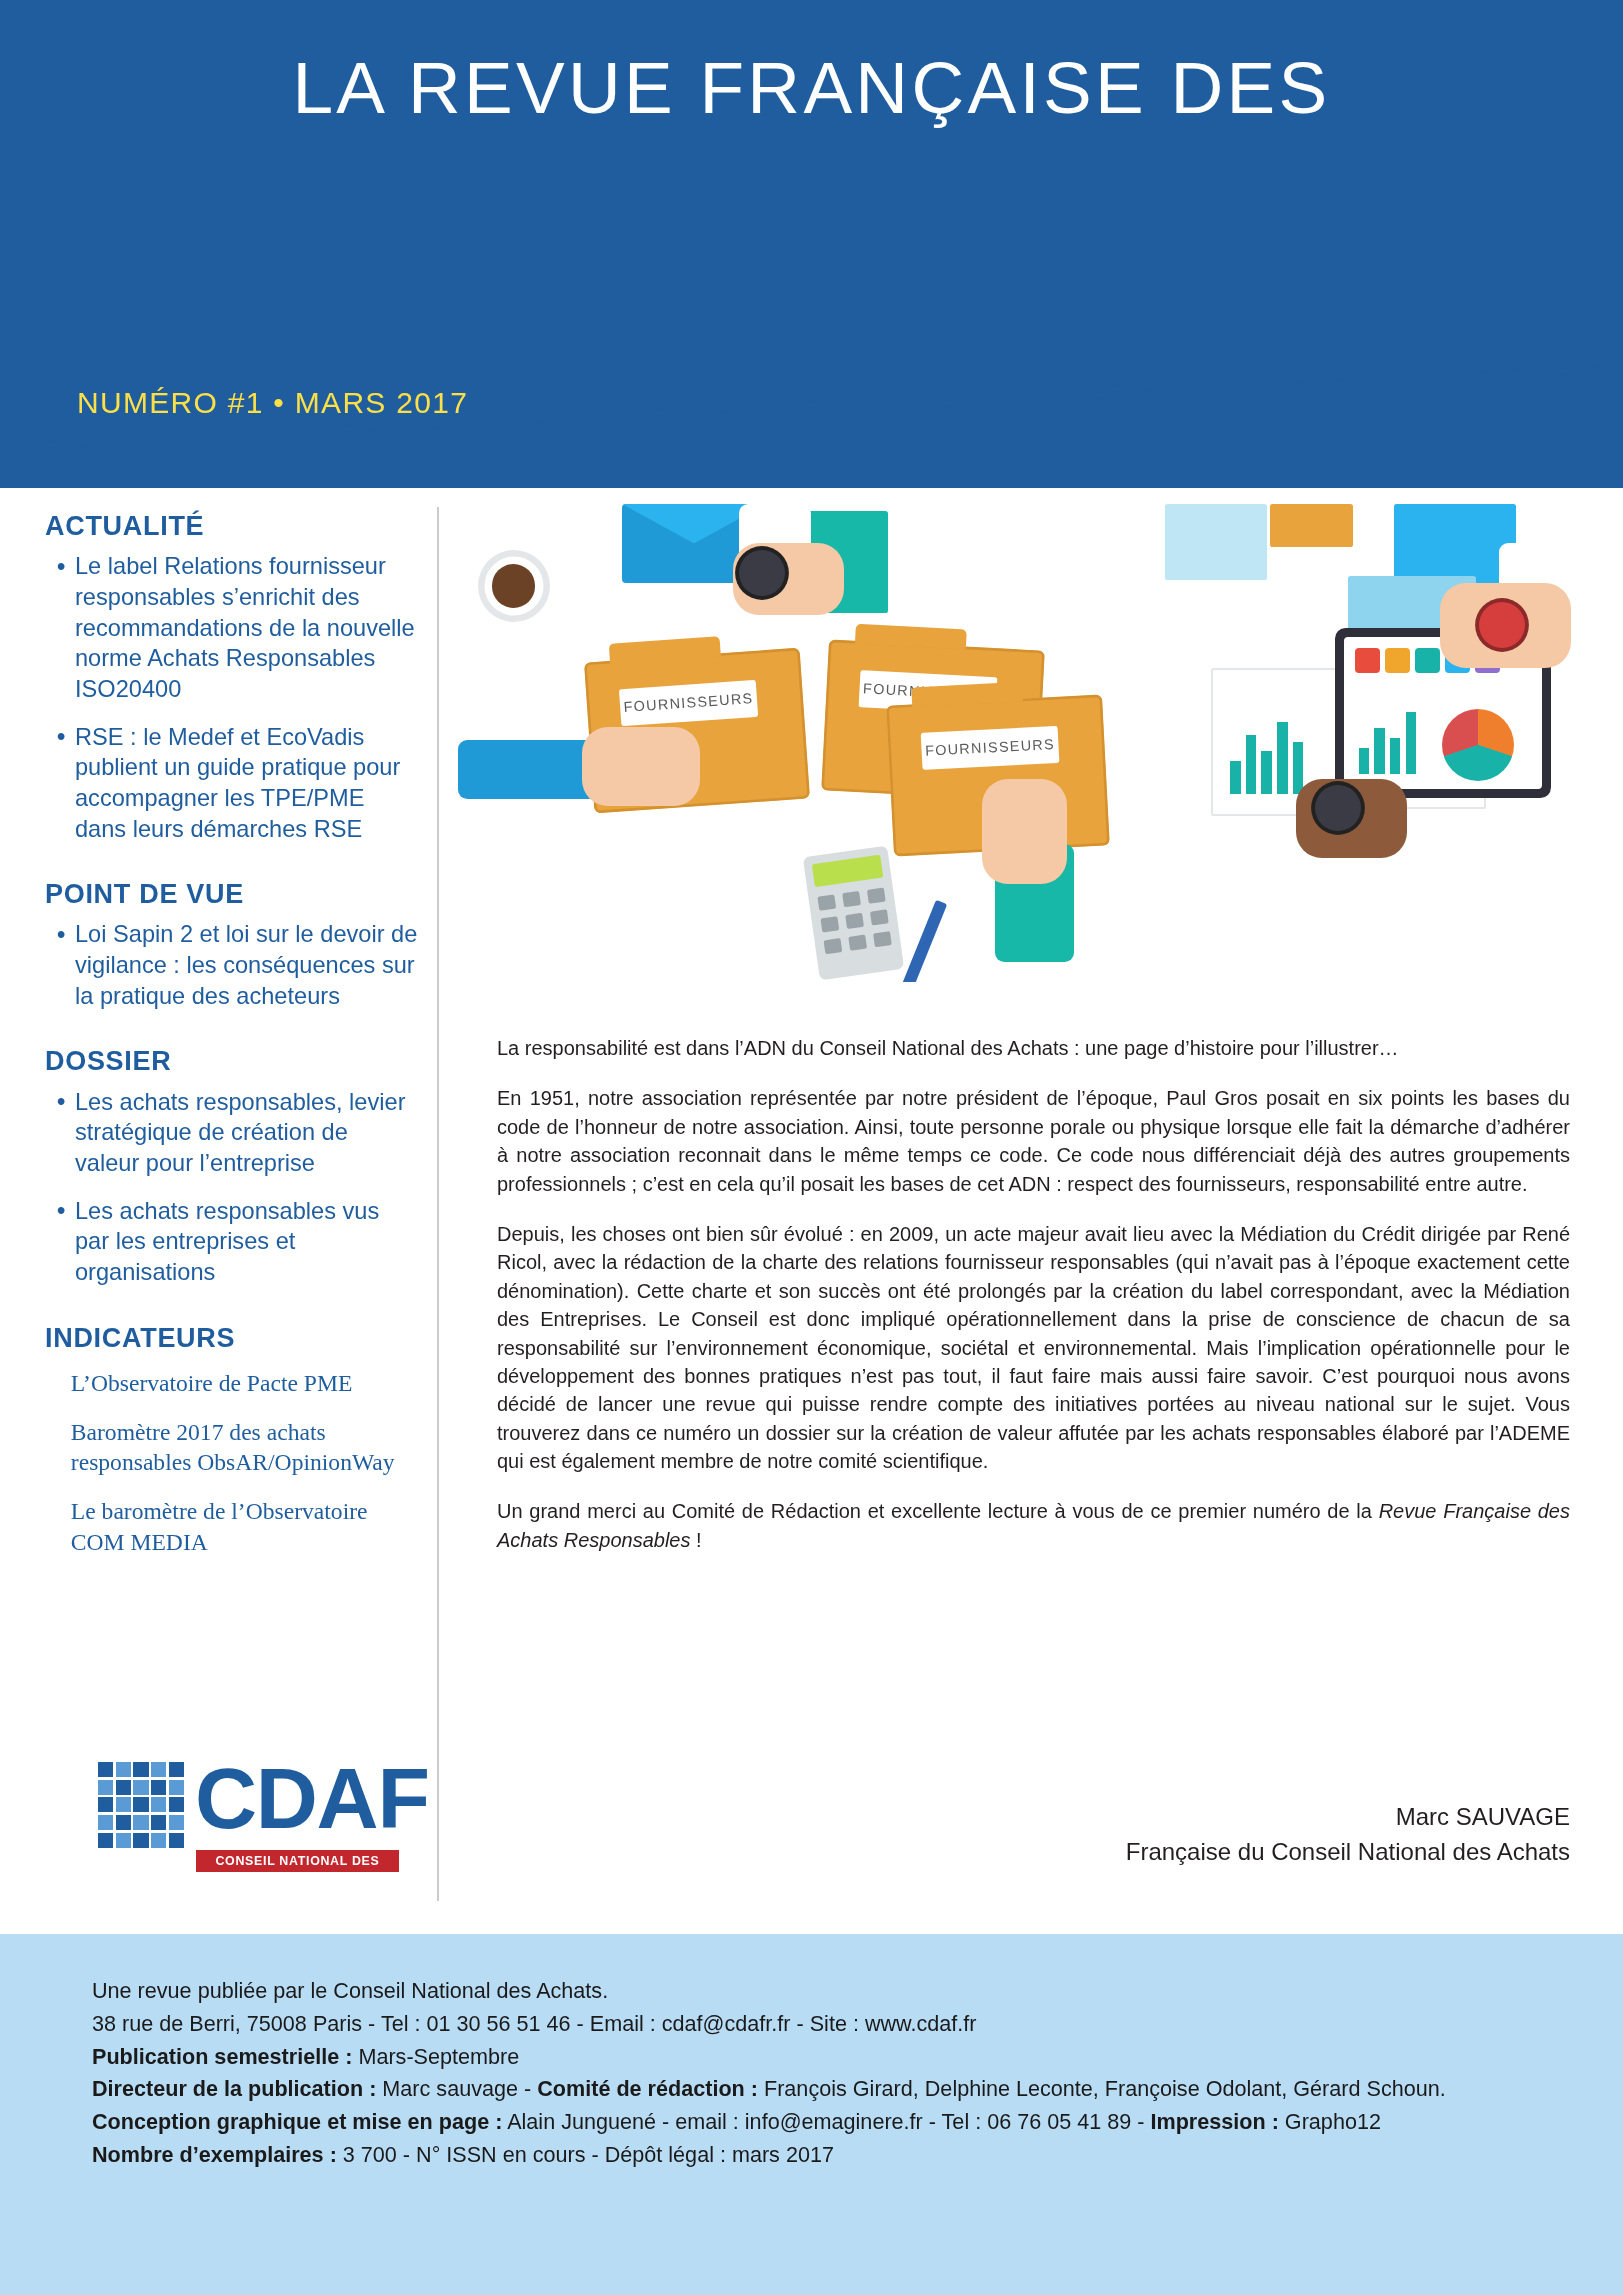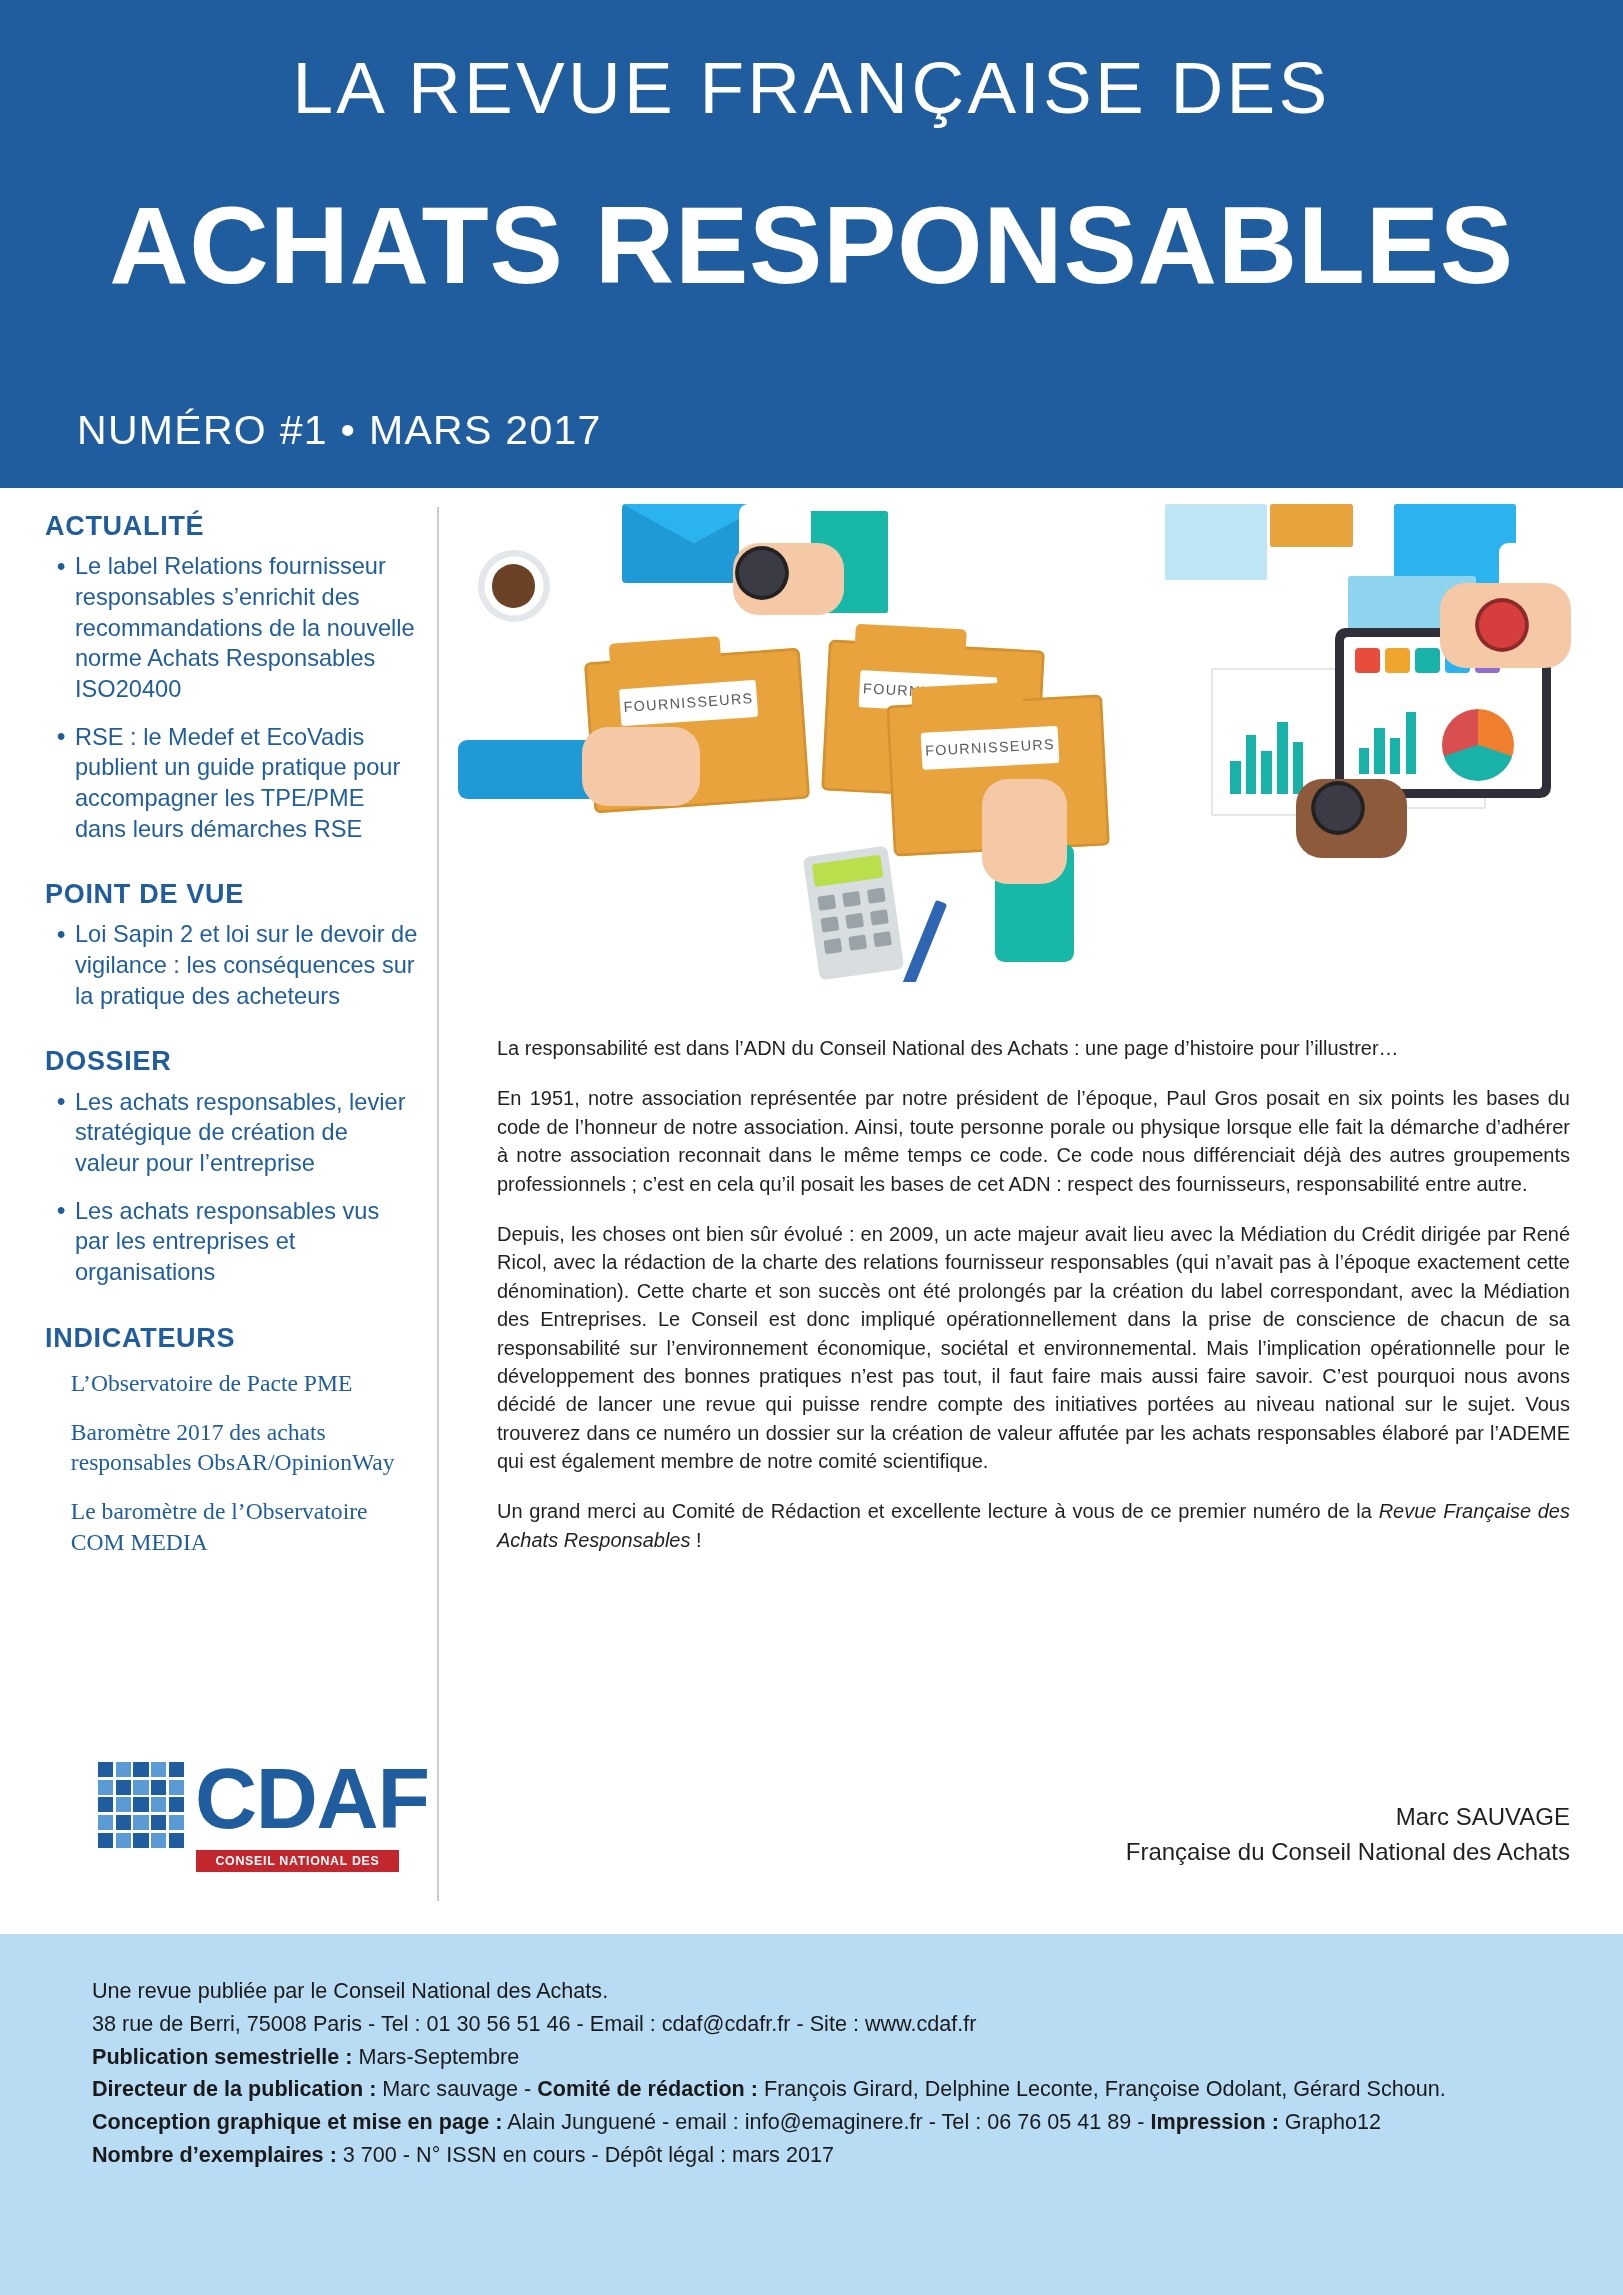--- a/index.html
+++ b/index.html
@@ -41,21 +41,21 @@
     position:absolute;left:0;top:190px;width:1623px;
     text-align:center;
     color:#ffffff;
     font-size:110px;
     font-weight:bold;
     letter-spacing:0.7px;
     line-height:1;
   }
   .issue{
     position:absolute;left:77px;top:386px;
-    color:#ffffff;font-size:41px;letter-spacing:1.3px;margin-top:21px;
+    color:#fde047;font-size:30px;letter-spacing:1.3px;
   }
   .masthead .bluebar{
     position:absolute;left:0;bottom:0;width:1623px;height:38px;background:#1f5d9e;
   }
 
   
   .content{
     position:absolute;left:0;top:488px;width:1623px;height:1447px;
     background:#ffffff;
   }
@@ -218,21 +218,20 @@
     font-size:21.6px;line-height:1.52;color:#1a1a1a;
   }
   .footer .ftitle{font-weight:bold;font-size:21.6px;letter-spacing:0.2px;}
   .footer b{font-weight:bold;}
 </style>
 </head>
 <body>
 
 <div class="masthead">
   <div class="title-line1">LA REVUE FRANÇAISE DES</div>
-  <div class="title-line2">ACHATS RESPONSABLES</div>
   <div class="wedge"></div>
   <div class="wedge2"></div>
   <div class="bluebar"></div>
   <div class="issue">NUMÉRO #1 • MARS 2017</div>
 </div>
 
 <div class="content"></div>
 <div class="divider"></div>
 
 <div class="sidebar">

